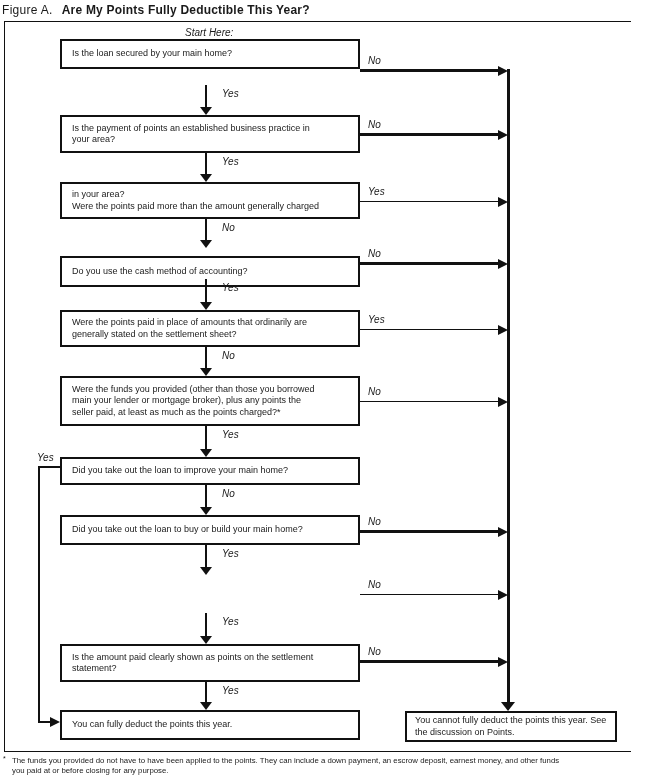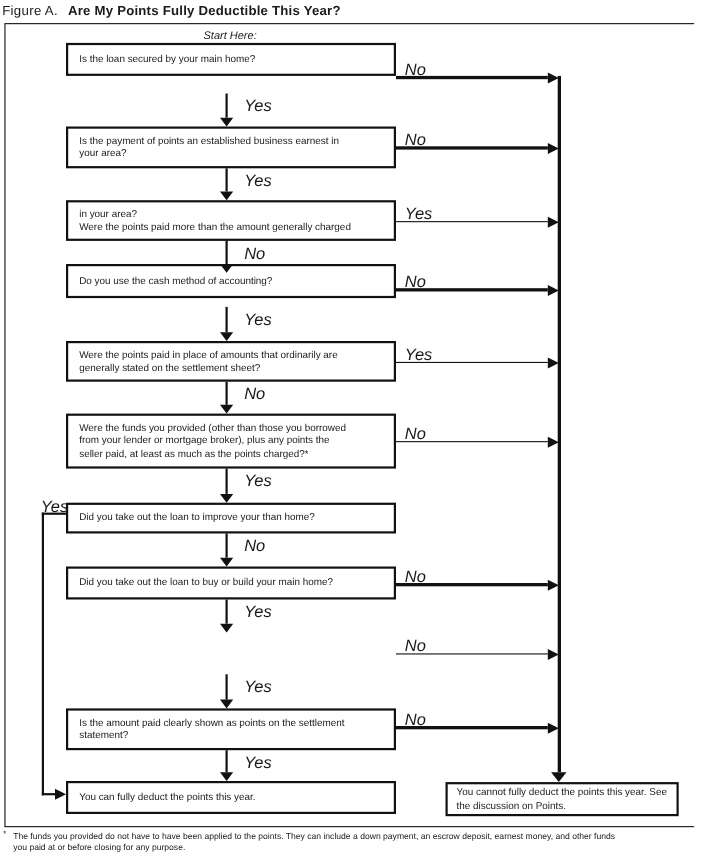--- a/index.html
+++ b/index.html
@@ -18,21 +18,21 @@
         box-sizing:border-box;background:#fff;display:flex;flex-direction:column;justify-content:center;
         padding:1px 6px 1px 8px;font-size:9px;line-height:11.5px;}
   .vline{position:absolute;width:2px;background:#111;}
   .hline{position:absolute;height:1px;background:#111;}
   .hline.thick{height:3px;}
   .tri-down{position:absolute;width:0;height:0;border-left:6px solid transparent;
         border-right:6px solid transparent;border-top:8px solid #111;}
   .tri-down.big{border-left-width:7px;border-right-width:7px;border-top-width:9px;}
   .tri-right{position:absolute;width:0;height:0;border-top:5px solid transparent;
         border-bottom:5px solid transparent;border-left:10px solid #111;}
-  .blabel{position:absolute;font-size:15px;font-style:italic;white-space:nowrap;}
+  .blabel{position:absolute;font-size:10px;font-style:italic;white-space:nowrap;}
   .trunk{position:absolute;left:507px;top:69px;width:3px;height:633px;background:#111;}
   .italic{}
   .footnote{position:absolute;left:3px;top:756px;width:646px;font-size:7.8px;line-height:10px;}
   .fn-marker{position:absolute;left:0;top:-2px;font-size:7px;}
   .fn-text{margin-left:9px;}
 </style>
 </head>
 <body>
 
 <div id="page">
@@ -42,41 +42,41 @@
   </div>
 
   <div class="outer"></div>
 
   <div class="start">Start Here:</div>
 
   <div class="qbox" style="top:39px;height:30px">
     <div>Is the loan secured by your main home?</div>
   </div>
   <div class="qbox" style="top:115px;height:38px">
-    <div>Is the payment of points an established business earnest in</div>
+    <div>Is the payment of points an established business practice in</div>
     <div>your area?</div>
   </div>
   <div class="qbox" style="top:182px;height:37px">
     <div>in your area?</div>
     <div>Were the points paid more than the amount generally charged</div>
   </div>
-  <div class="qbox" style="top:240px;height:31px">
+  <div class="qbox" style="top:256px;height:31px">
     <div>Do you use the cash method of accounting?</div>
   </div>
   <div class="qbox" style="top:310px;height:37px">
     <div>Were the points paid in place of amounts that ordinarily are</div>
     <div>generally stated on the settlement sheet?</div>
   </div>
   <div class="qbox" style="top:376px;height:50px">
     <div>Were the funds you provided (other than those you borrowed</div>
-    <div>from your lender or mortgage broker), plus any points the</div>
+    <div>main your lender or mortgage broker), plus any points the</div>
     <div>seller paid, at least as much as the points charged?*</div>
   </div>
   <div class="qbox" style="top:457px;height:28px">
-    <div>Did you take out the loan to improve your than home?</div>
+    <div>Did you take out the loan to improve your main home?</div>
   </div>
   <div class="qbox" style="top:515px;height:30px">
     <div>Did you take out the loan to buy or build your main home?</div>
   </div>
   <div class="qbox" style="top:644px;height:38px">
     <div>Is the amount paid clearly shown as points on the settlement</div>
     <div>statement?</div>
   </div>
 
   <div class="qbox" style="top:710px;height:30px">

